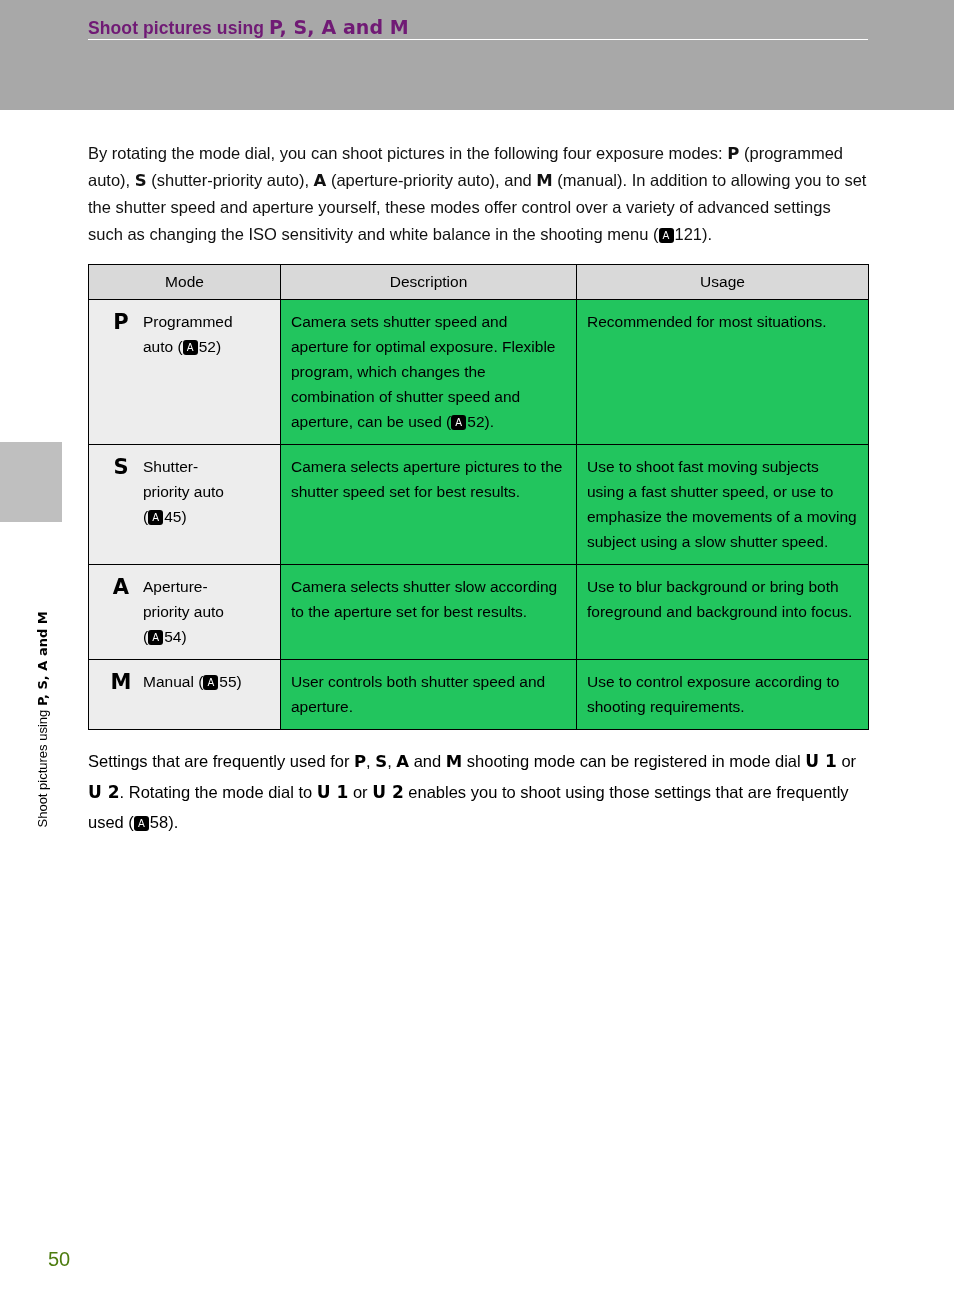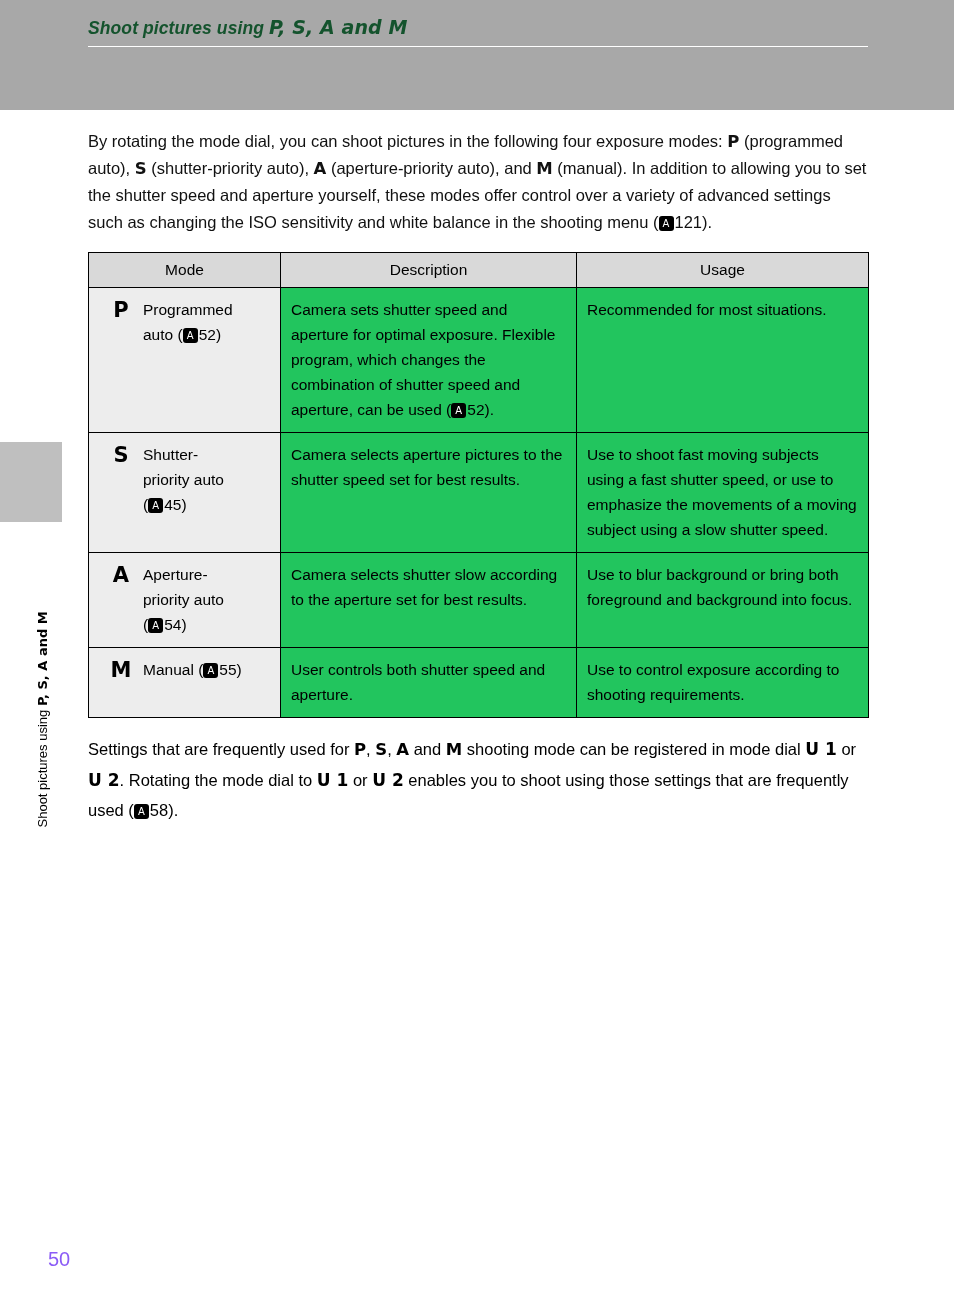--- a/index.html
+++ b/index.html
@@ -27,26 +27,24 @@
   }
   .header-inner {
     position: absolute;
     left: 88px;
     top: 16px;
     width: 780px;
   }
   .chapter-title {
     font-size: 17.5px;
     font-weight: bold;
-    color: #14532d;
+    color: #701a75;
     letter-spacing: 0.1px;
-    padding-bottom: 7px;
     border-bottom: 1.5px solid #ffffff;
     white-space: nowrap;
-    font-style: italic;
   }
   .chapter-title .mode-glyph {
     font-family: "DejaVu Sans", sans-serif;
     font-weight: bold;
     font-size: 19px;
   }
   .page-title {
     font-size: 29px;
     font-weight: bold;
     color: #ffffff;
@@ -81,21 +79,21 @@
     white-space: nowrap;
   }
   .side-label b {
     font-family: "DejaVu Sans", sans-serif;
   }
 
   
   .content {
     position: absolute;
     left: 88px;
-    top: 128px;
+    top: 140px;
     width: 780px;
   }
   p.intro {
     font-size: 16.5px;
     line-height: 27px;
     margin: 0 0 16px 0;
     color: #111;
   }
   .mode-glyph {
     font-family: "DejaVu Sans", sans-serif;
@@ -174,21 +172,21 @@
     font-weight: bold;
     font-size: 17px;
   }
 
   
   .page-number {
     position: absolute;
     left: 48px;
     top: 1248px;
     font-size: 20px;
-    color: #8b5cf6;
+    color: #4d7c0f;
   }
 </style>
 </head>
 <body>
 
 <div class="header-band">
   <div class="header-inner">
     <div class="chapter-title">
       <span>Shoot pictures using </span><span class="mode-glyph">P, S, A and M</span>
     </div>

